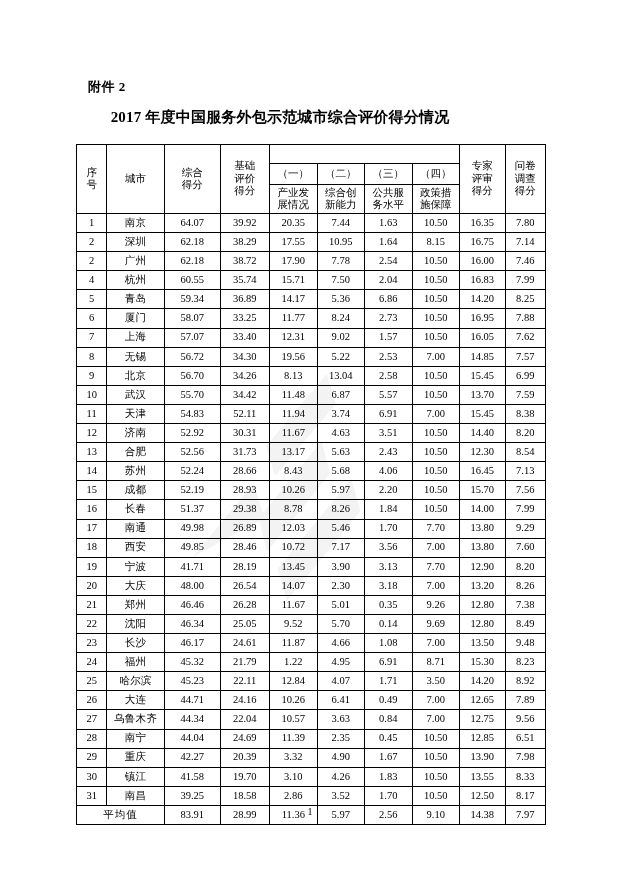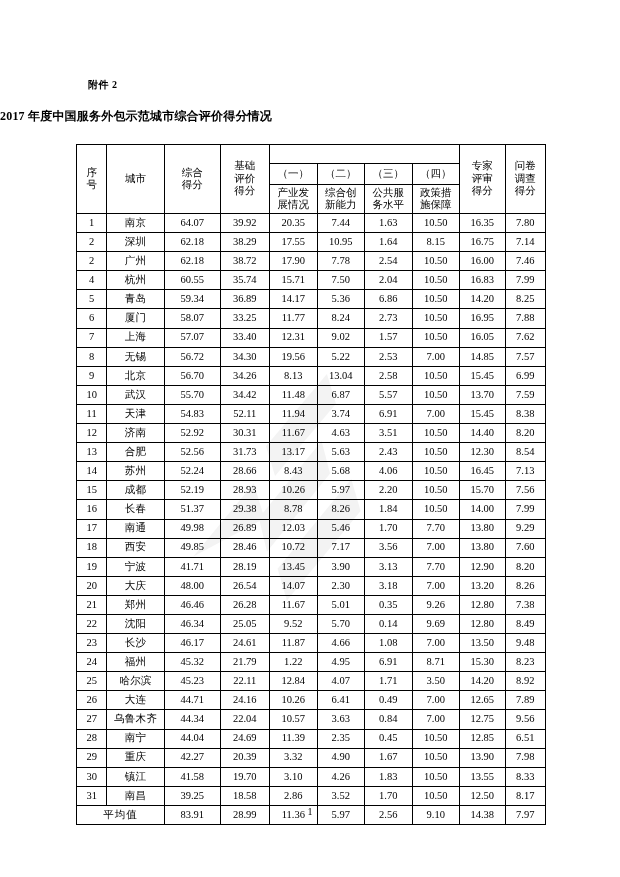--- a/index.html
+++ b/index.html
@@ -35,32 +35,33 @@
     pointer-events: none;
     opacity: 0.30;
     z-index: 0;
   }
   .watermark svg { display: block; }
 
   .attachment-label {
     position: absolute;
     left: 88px;
     top: 78px;
-    font-size: 10px;
+    font-size: 13px;
     font-weight: bold;
     letter-spacing: 0.5px;
     z-index: 3;
   }
 
   .doc-title {
     position: absolute;
     left: 0;
     top: 108px;
     width: 560px;
-    font-size: 12px;
+    text-align: center;
+    font-size: 15px;
     font-weight: bold;
     letter-spacing: 0.2px;
     z-index: 3;
   }
 
   .table-wrap {
     position: absolute;
     left: 76px;
     top: 144px;
     width: 470px;

